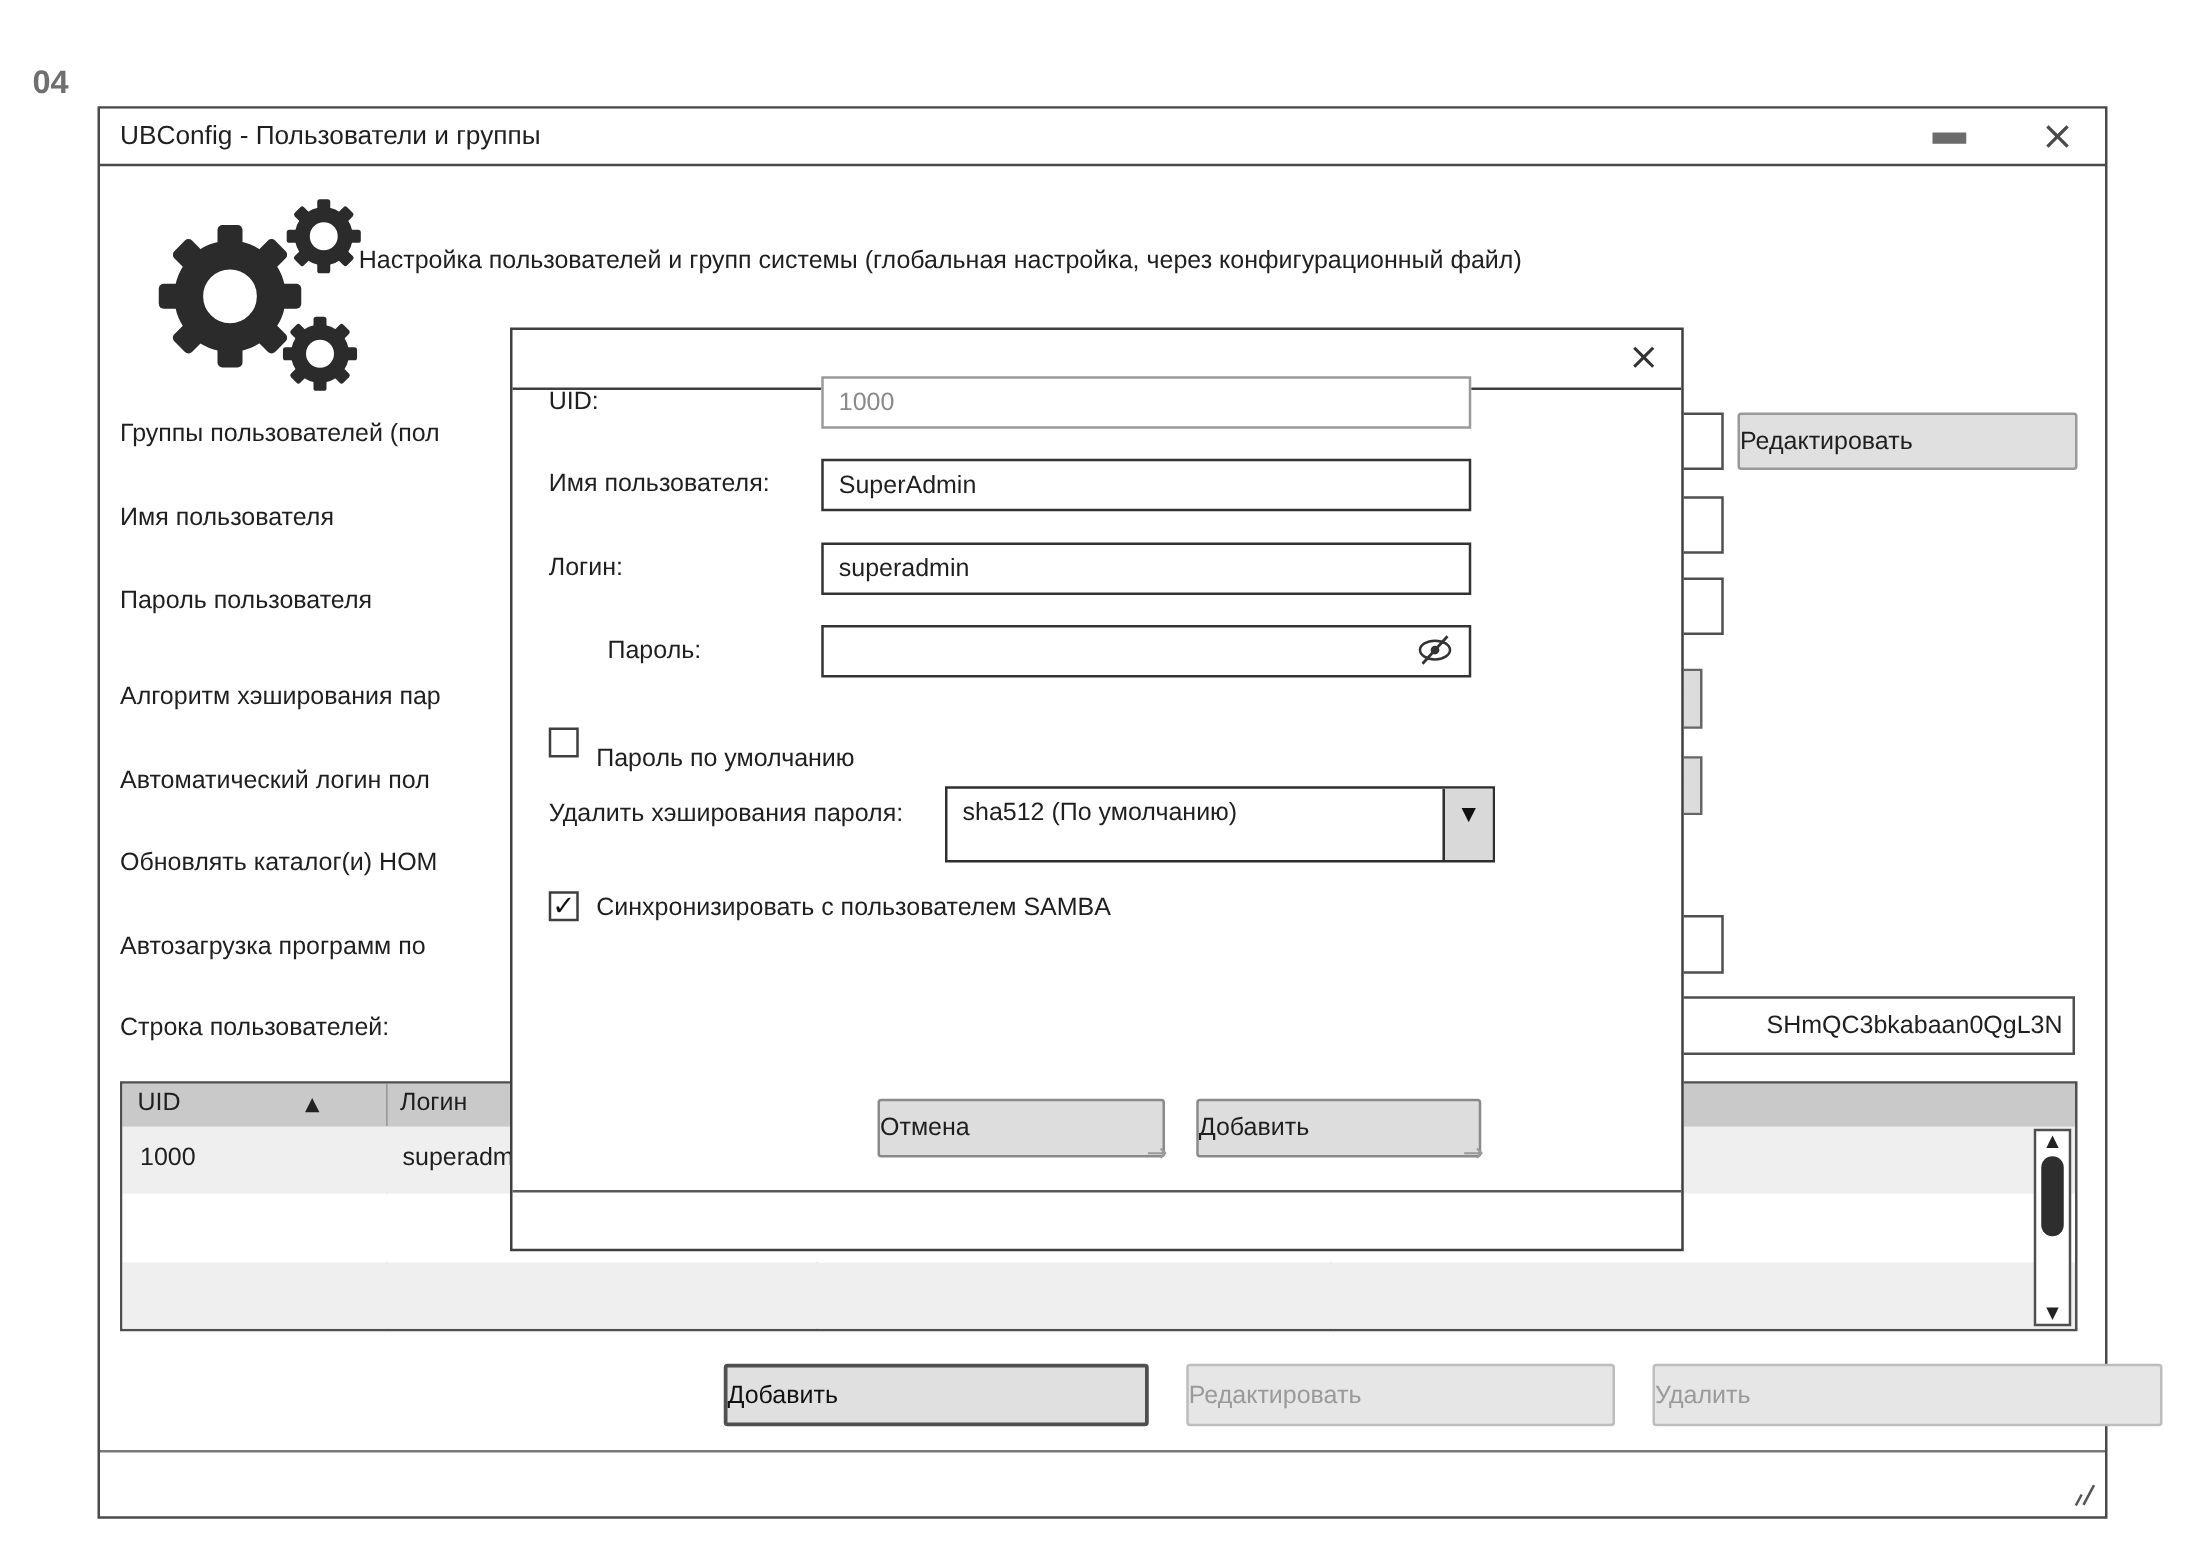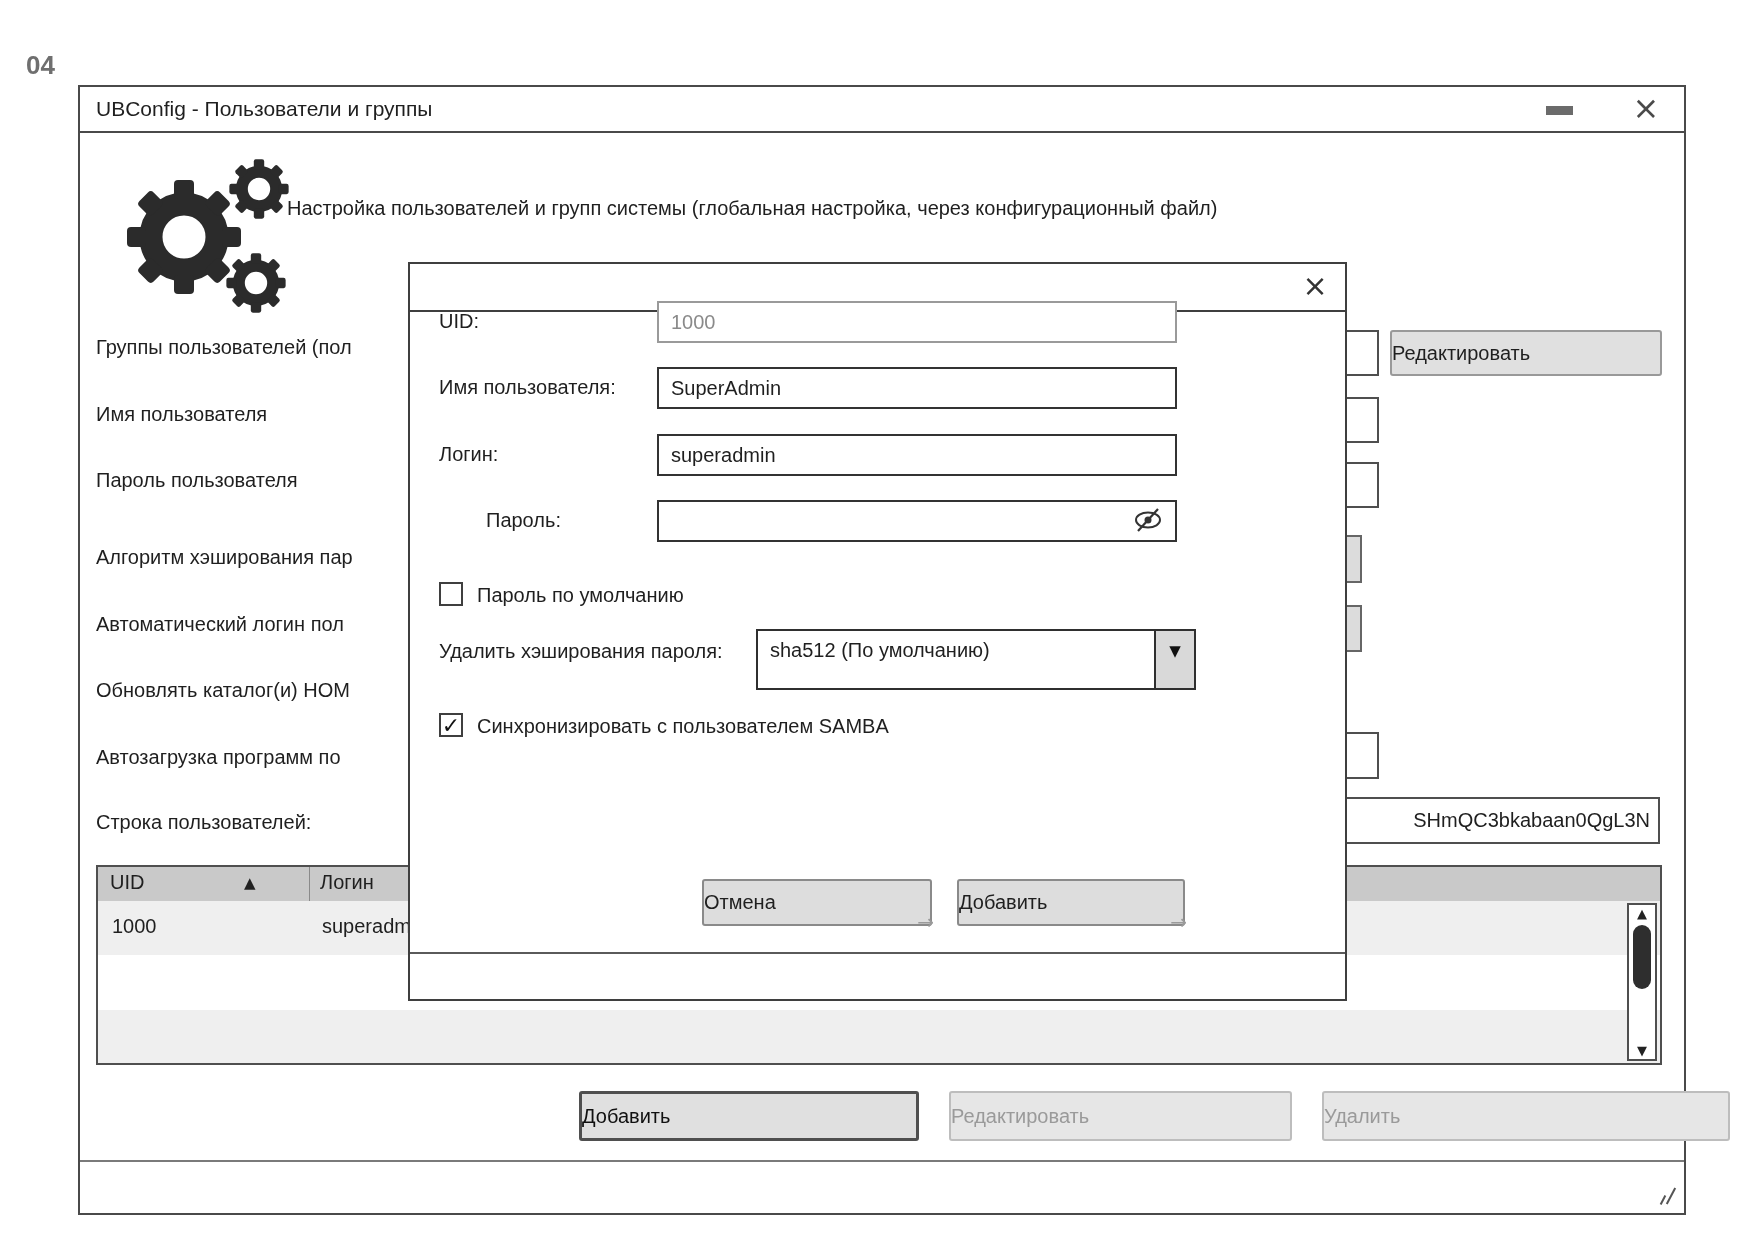--- a/index.html
+++ b/index.html
@@ -157,21 +157,21 @@
   <input class="dlg-input" style="left: 247px; top: 236px; width: 520px; height: 42px; padding-right: 48px;" value="">
   <div class="abs" style="left:723px;top:241px;width:36px;height:32px;">
     <svg width="32" height="30" viewBox="0 0 32 30">
       <ellipse cx="15" cy="15" rx="12" ry="7.5" fill="none" stroke="#333" stroke-width="2"></ellipse>
       <circle cx="15" cy="15" r="3.5" fill="#333"></circle>
       <line x1="5" y1="26" x2="25" y2="4" stroke="#333" stroke-width="2.2"></line>
     </svg>
   </div>
 
   <div class="cb" style="left:29px;top:318px;"></div>
-  <div class="abs lbl" style="left:67px;top:320px;">Пароль по умолчанию</div>
+  <div class="abs lbl" style="left:67px;top:332px;">Пароль по умолчанию</div>
 
   <div class="abs lbl" style="left:29px;top:376px;">Удалить хэширования пароля:</div>
   <div class="abs" style="left:346px;top:365px;width:440px;height:61px;border:2px solid #2f2f2f;box-sizing:border-box;background:#fff;">
     <div class="abs lbl" style="left:12px;top:8px;">sha512 (По умолчанию)</div>
     <div class="abs" style="right:0;top:0;bottom:0;width:38px;background:#d9d9d9;border-left:2px solid #2f2f2f;text-align:center;">
       <span class="glyph" style="font-size:15px;line-height:40px;color:#111;">▼</span>
     </div>
   </div>
 
   <div class="cb" style="left:29px;top:449px;">

